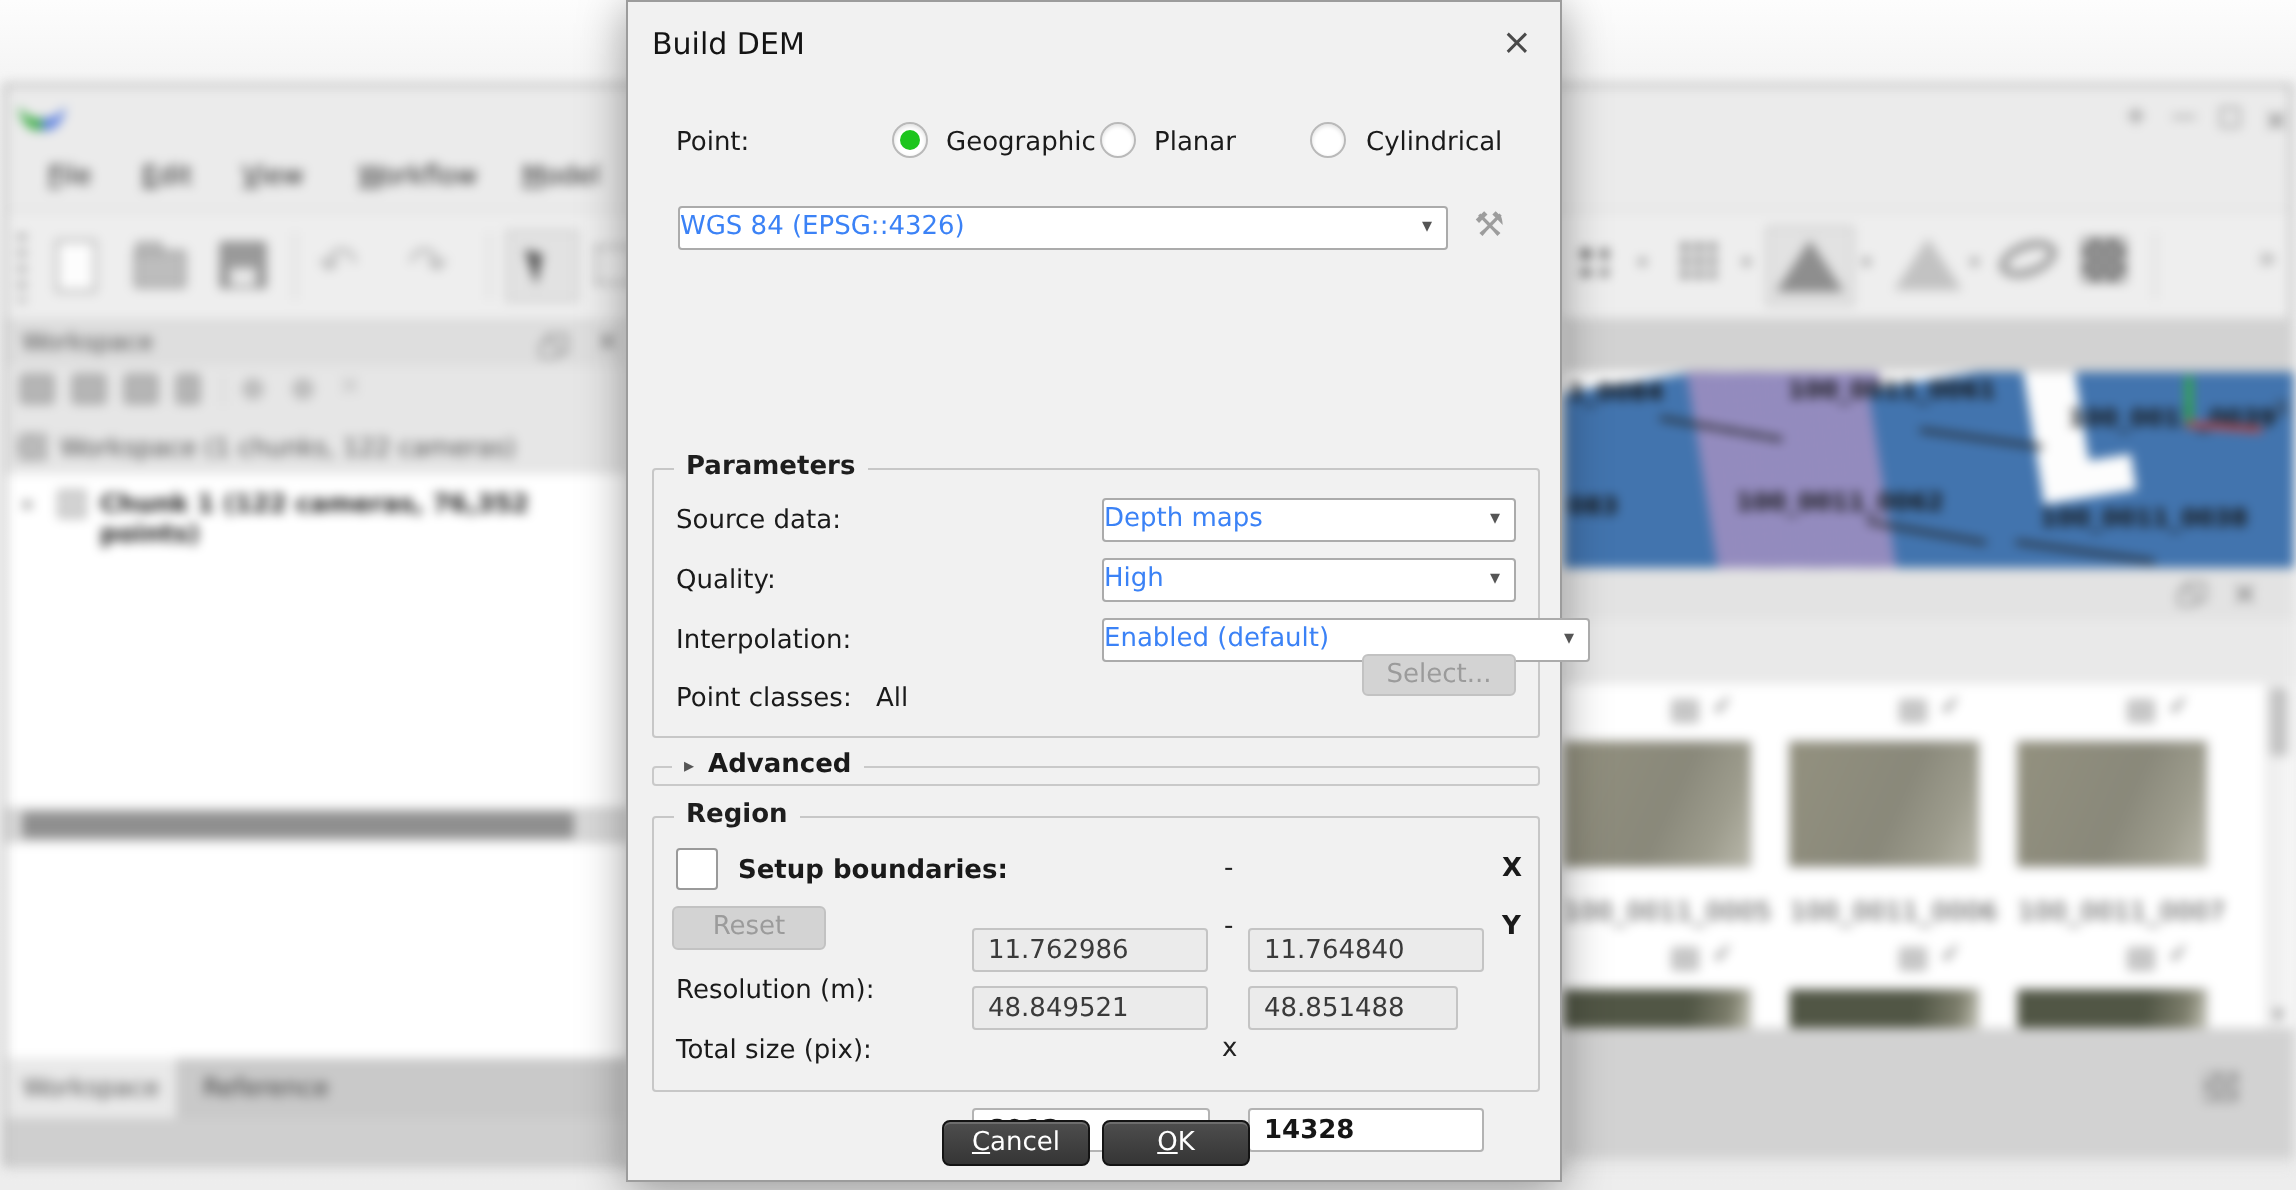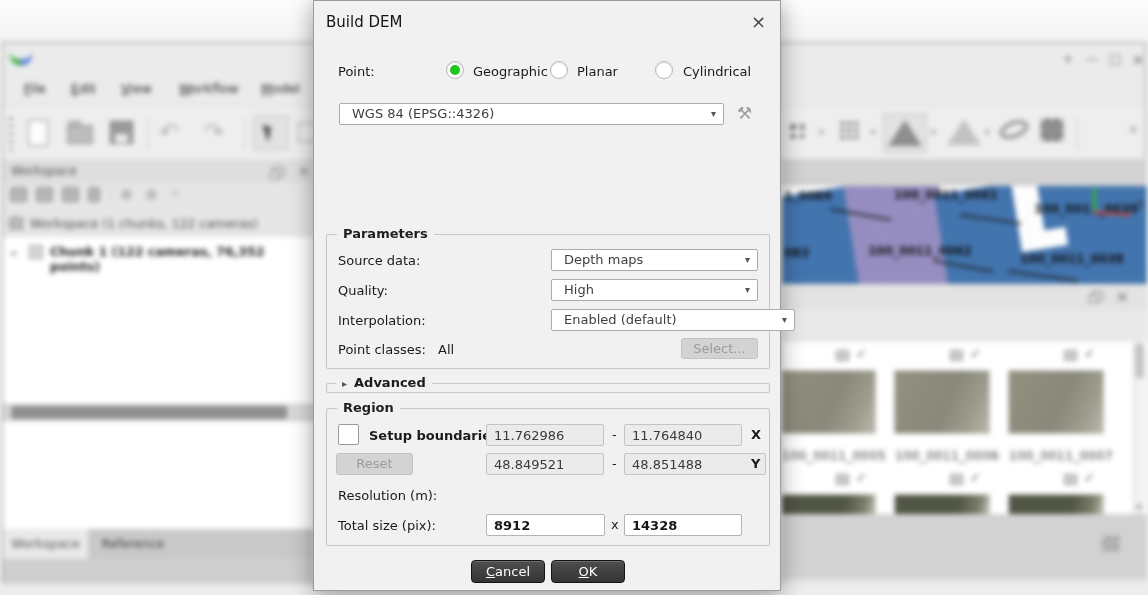--- a/index.html
+++ b/index.html
@@ -105,27 +105,27 @@
   .dlg-title { position:absolute; left:12px; top:12px; font-size:15px; color:#141414; }
   .dlg-close { position:absolute; right:14px; top:10px; font-size:18px; color:#4a4a4a; cursor:default; }
   .groupbox { position:absolute; border:1px solid #c7c7c7; border-radius:2px; }
   .gb-legend { position:absolute; top:-9px; left:10px; background:#f1f1f1; padding:0 6px; font-weight:bold; font-size:13px; color:#1e1e1e; }
   .gb-legend .tri { font-weight:normal; font-size:10px; color:#555; margin-right:7px; }
   .flabel { position:absolute; font-size:13px; color:#1a1a1a; white-space:nowrap; }
   .radio { position:absolute; width:18px; height:18px; border-radius:50%; background:#ffffff; border:1px solid #b9b9b9; box-shadow:inset 0 1px 2px rgba(0,0,0,.12); }
   .radio .dot { position:absolute; left:3px; top:3px; width:10px; height:10px; border-radius:50%; background:#1dc51d; display:none; }
   .radio.selected .dot { display:block; }
   .combo { position:absolute; height:22px; background:#ffffff; border:1px solid #ababab; border-radius:2px; }
-  .combo-text { position:absolute; left:12px; top:2px; font-size:13px; color:#404040; white-space:nowrap; }
+  .combo-text { position:absolute; left:0; top:2px; font-size:13px; color:#3b82f6; white-space:nowrap; }
   .combo-arrow { position:absolute; right:7px; top:4px; font-size:10px; color:#555; }
   .wrench { position:absolute; font-size:17px; color:#9d9d9d; }
   .btn-disabled { position:absolute; background:#d3d3d3; border:1px solid #c2c2c2; border-radius:3px;
                   color:#9b9b9b; font-size:13px; text-align:center; }
   .field { position:absolute; height:22px; border:1px solid #b3b3b3; border-radius:2px; background:#fff;
-           font-family:"DejaVu Sans", sans-serif; font-size:13px; color:#161616; padding:0 7px; }
+           font-family:"DejaVu Sans", sans-serif; font-size:13px; color:#161616; padding:0 7px;margin-top:40px; }
   .field.ro { background:#ebebeb; border-color:#c4c4c4; color:#3a3a3a; }
   .checkbox { position:absolute; width:21px; height:21px; background:#ffffff; border:1px solid #9a9a9a; border-radius:2px; }
   .sep-dash { position:absolute; font-size:13px; color:#222; }
   .axis-tag { position:absolute; font-size:13px; font-weight:bold; color:#1a1a1a; }
   .dlg-btn { position:absolute; width:74px; height:23px; background:linear-gradient(#4e4e4e,#353535);
              border:1px solid #141414; border-radius:4px; color:#ffffff; font-size:13px; text-align:center;
              line-height:21px; box-shadow:inset 0 1px 0 rgba(255,255,255,.18); }
   .adv-box { position:absolute; left:12px; top:382px; width:444px; height:10px; border:1px solid #c9c9c9; border-radius:2px; }
   .adv-legend { position:absolute; left:22px; top:374px; background:#f1f1f1; padding:0 6px; font-weight:bold; font-size:13px; }
   .adv-legend .tri { font-weight:normal; font-size:10px; color:#555; margin-right:7px; }
@@ -340,39 +340,39 @@
       <span class="combo-text">High</span>
       <span class="combo-arrow">▾</span>
     </div>
     <span class="flabel" style="left:24px;top:312px">Interpolation:</span>
     <div class="combo" style="left:237px;top:308px;width:244px">
       <span class="combo-text">Enabled (default)</span>
       <span class="combo-arrow">▾</span>
     </div>
     <span class="flabel" style="left:24px;top:341px">Point classes:</span>
     <span class="flabel" style="left:124px;top:341px">All</span>
-    <span class="btn-disabled" style="left:367px;top:337px;width:77px;height:21px;line-height:19px">Select...</span>
+    <span class="btn-disabled" style="left:367px;top:326px;width:77px;height:21px;line-height:19px">Select...</span>
 
     <div class="adv-box"></div>
     <span class="adv-legend"><span class="tri">▸</span><span>Advanced</span></span>
 
     <div class="groupbox" style="left:12px;top:407px;width:444px;height:138px">
       <span class="gb-legend">Region</span>
     </div>
     <span class="checkbox" style="left:24px;top:423px"></span>
     <span class="flabel" style="left:55px;top:427px;font-weight:bold">Setup boundaries:</span>
     <input class="field ro" style="left: 172px; top: 423px; width: 118px;" readonly="" value="11.762986">
     <span class="sep-dash" style="left:298px;top:426px">-</span>
     <input class="field ro" style="left: 310px; top: 423px; width: 118px;" readonly="" value="11.764840">
     <span class="axis-tag" style="left:437px;top:426px">X</span>
 
     <span class="btn-disabled" style="left:22px;top:452px;width:77px;height:22px;line-height:20px">Reset</span>
     <input class="field ro" style="left: 172px; top: 452px; width: 118px;" readonly="" value="48.849521">
     <span class="sep-dash" style="left:298px;top:455px">-</span>
-    <input class="field ro" style="left: 310px; top: 452px; width: 142px;" readonly="" value="48.851488">
+    <input class="field ro" style="left: 310px; top: 452px; width: 105px;" readonly="" value="48.851488">
     <span class="axis-tag" style="left:437px;top:455px">Y</span>
 
     <span class="flabel" style="left:24px;top:487px">Resolution (m):</span>
 
     <span class="flabel" style="left:24px;top:517px">Total size (pix):</span>
     <input class="field" style="left: 172px; top: 513px; width: 119px; font-weight: bold;" value="8912">
     <span class="sep-dash" style="left:297px;top:516px">x</span>
     <input class="field" style="left: 310px; top: 513px; width: 118px; font-weight: bold;" value="14328">
 
     <span class="dlg-btn" style="left:157px;top:559px"><u>C</u>ancel</span>

